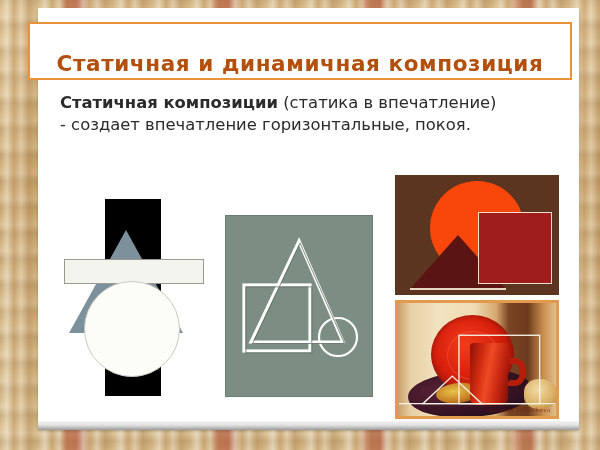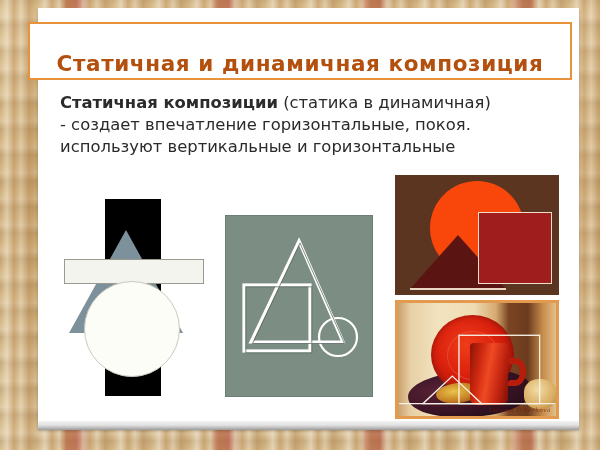--- a/index.html
+++ b/index.html
@@ -314,23 +314,22 @@
 <div id="page">
 
   <div id="slide"></div>
   <div id="slide-bottom-edge"></div>
 
   <div id="title-box">
     <span id="title-text">Статичная и динамичная композиция</span>
   </div>
 
   <div id="body-text">
-    <div><b>Статичная композиции</b><span> (статика в динамичная)</span></div>
+    <div><b>Статичная композиции</b><span> (статика в впечатление)</span></div>
     <div>- создает впечатление горизонтальные, покоя.</div>
-    <div>используют вертикальные и горизонтальные</div>
   </div>
 
   <div id="fig1">
     <div class="black-col"></div>
     <div class="triangle"></div>
     <div class="h-rect"></div>
     <div class="circle"></div>
   </div>
 
   <div id="fig2">

